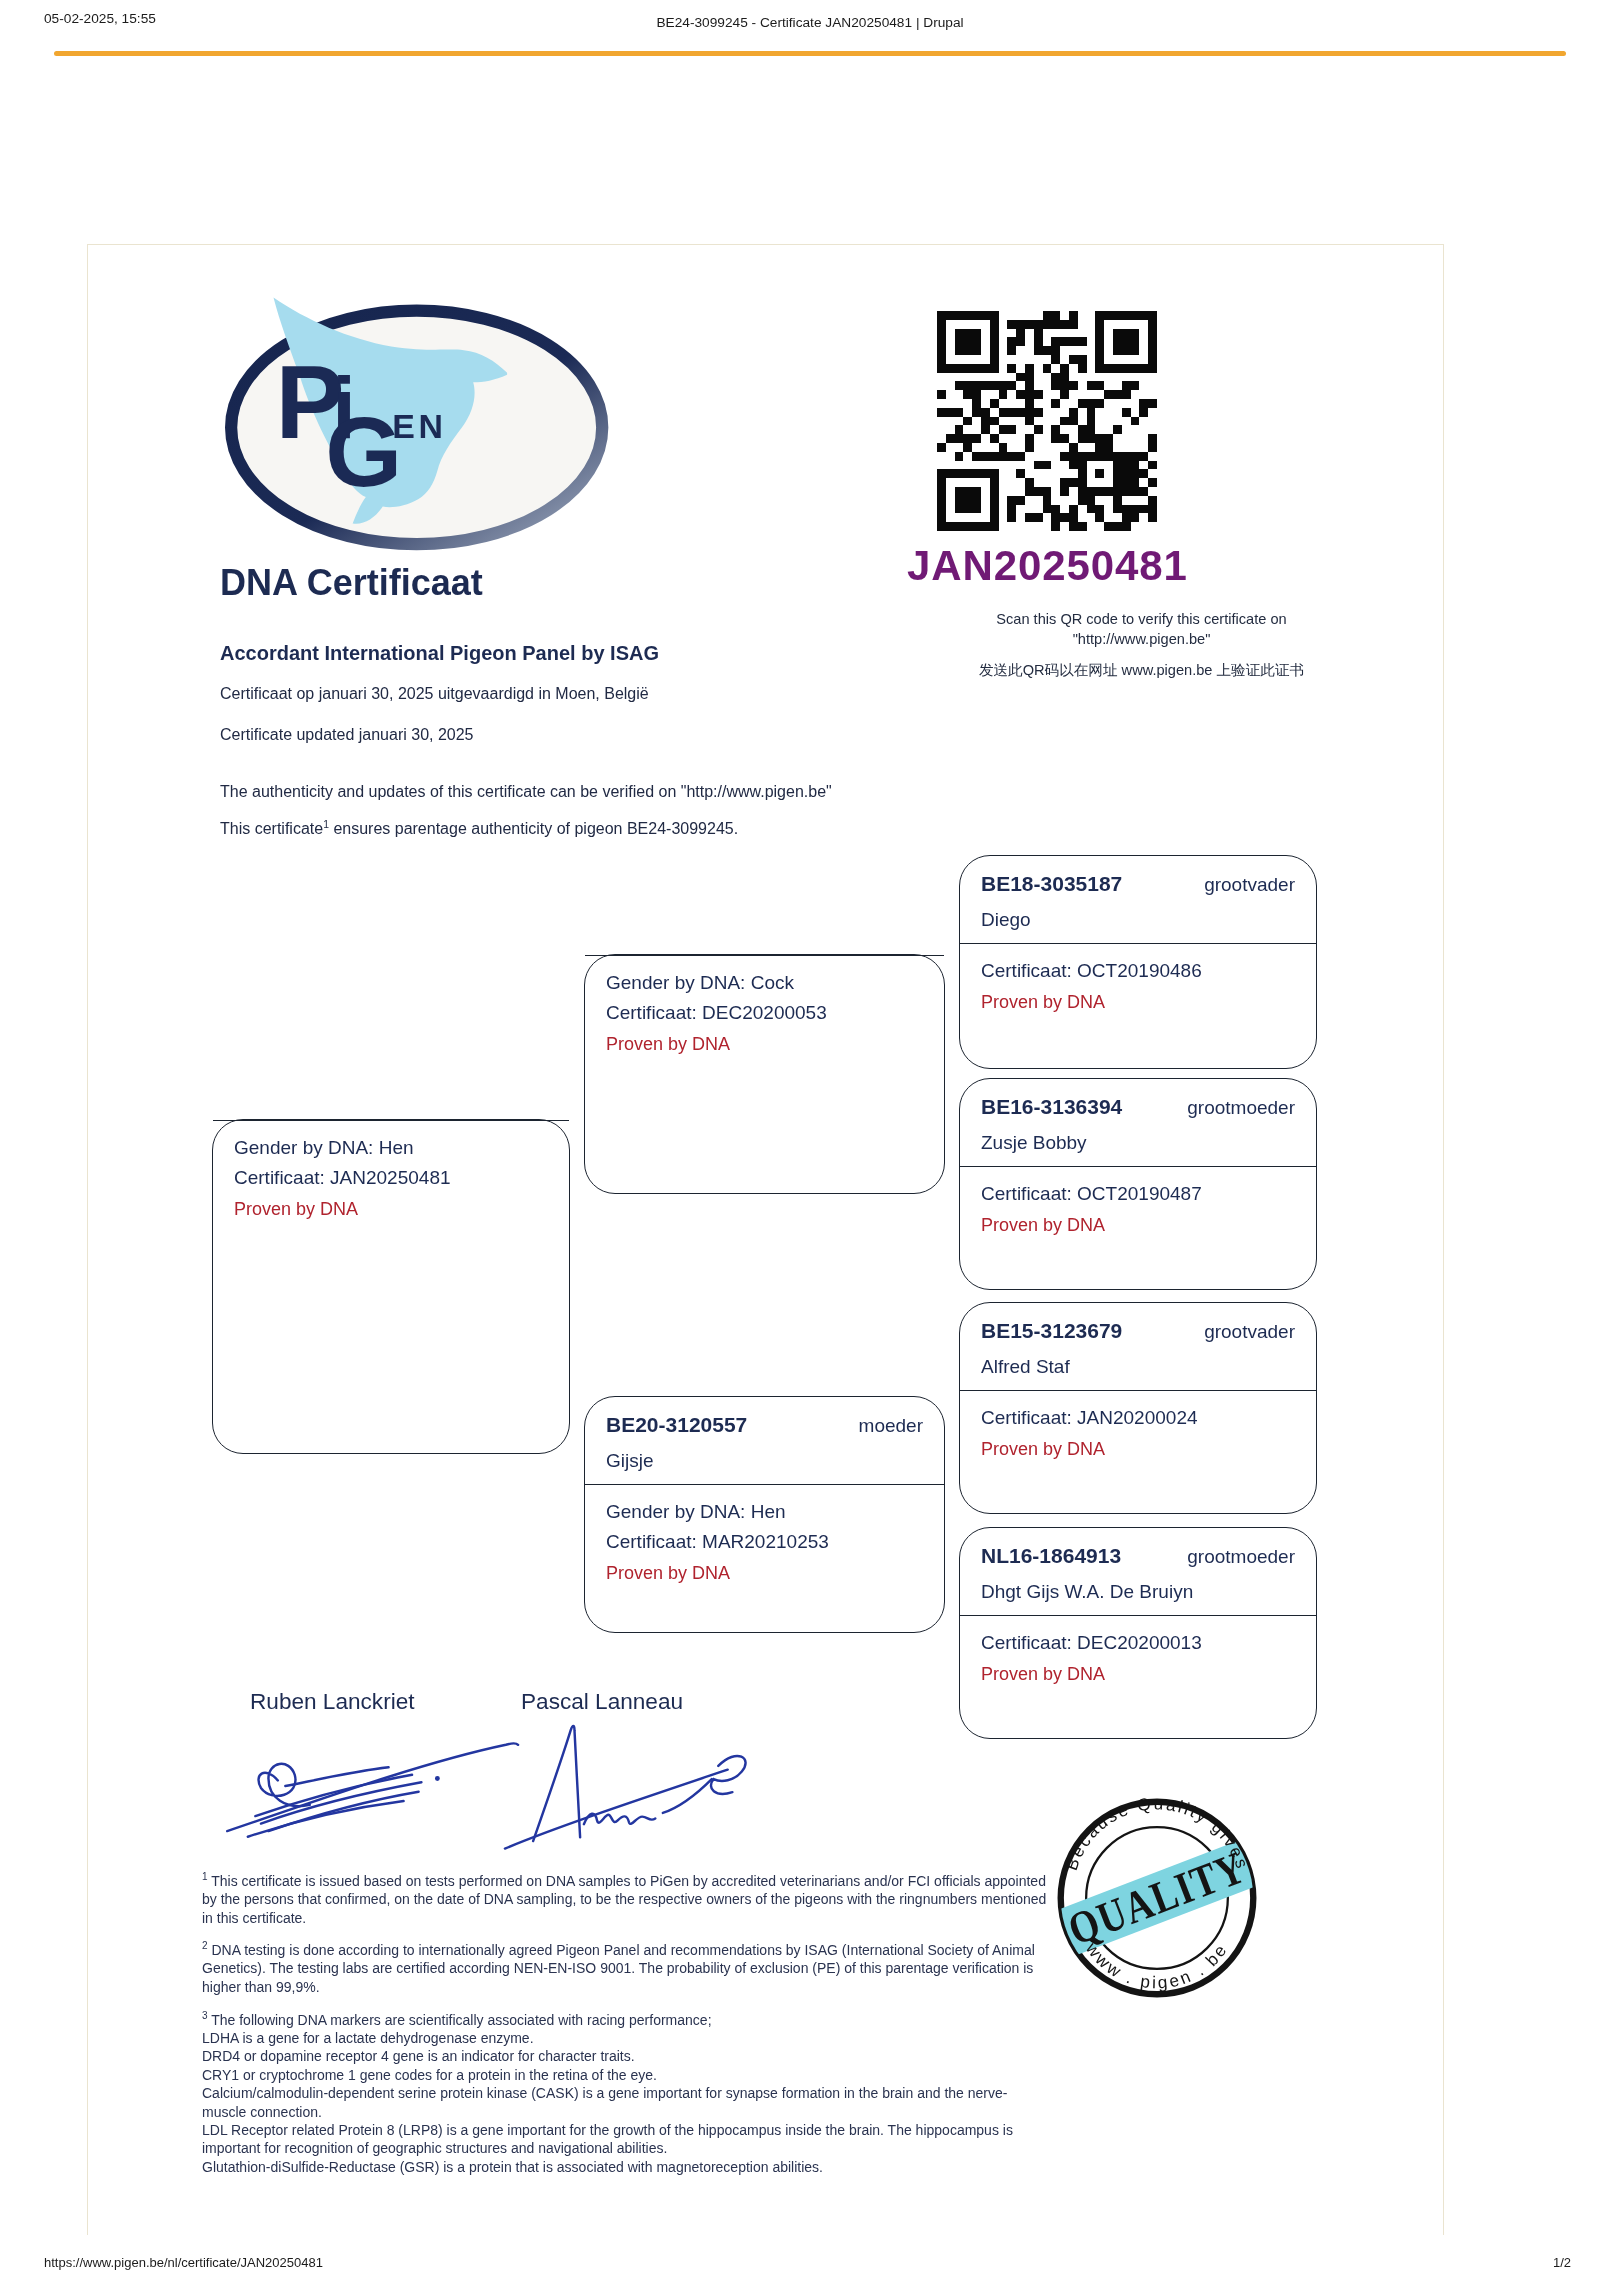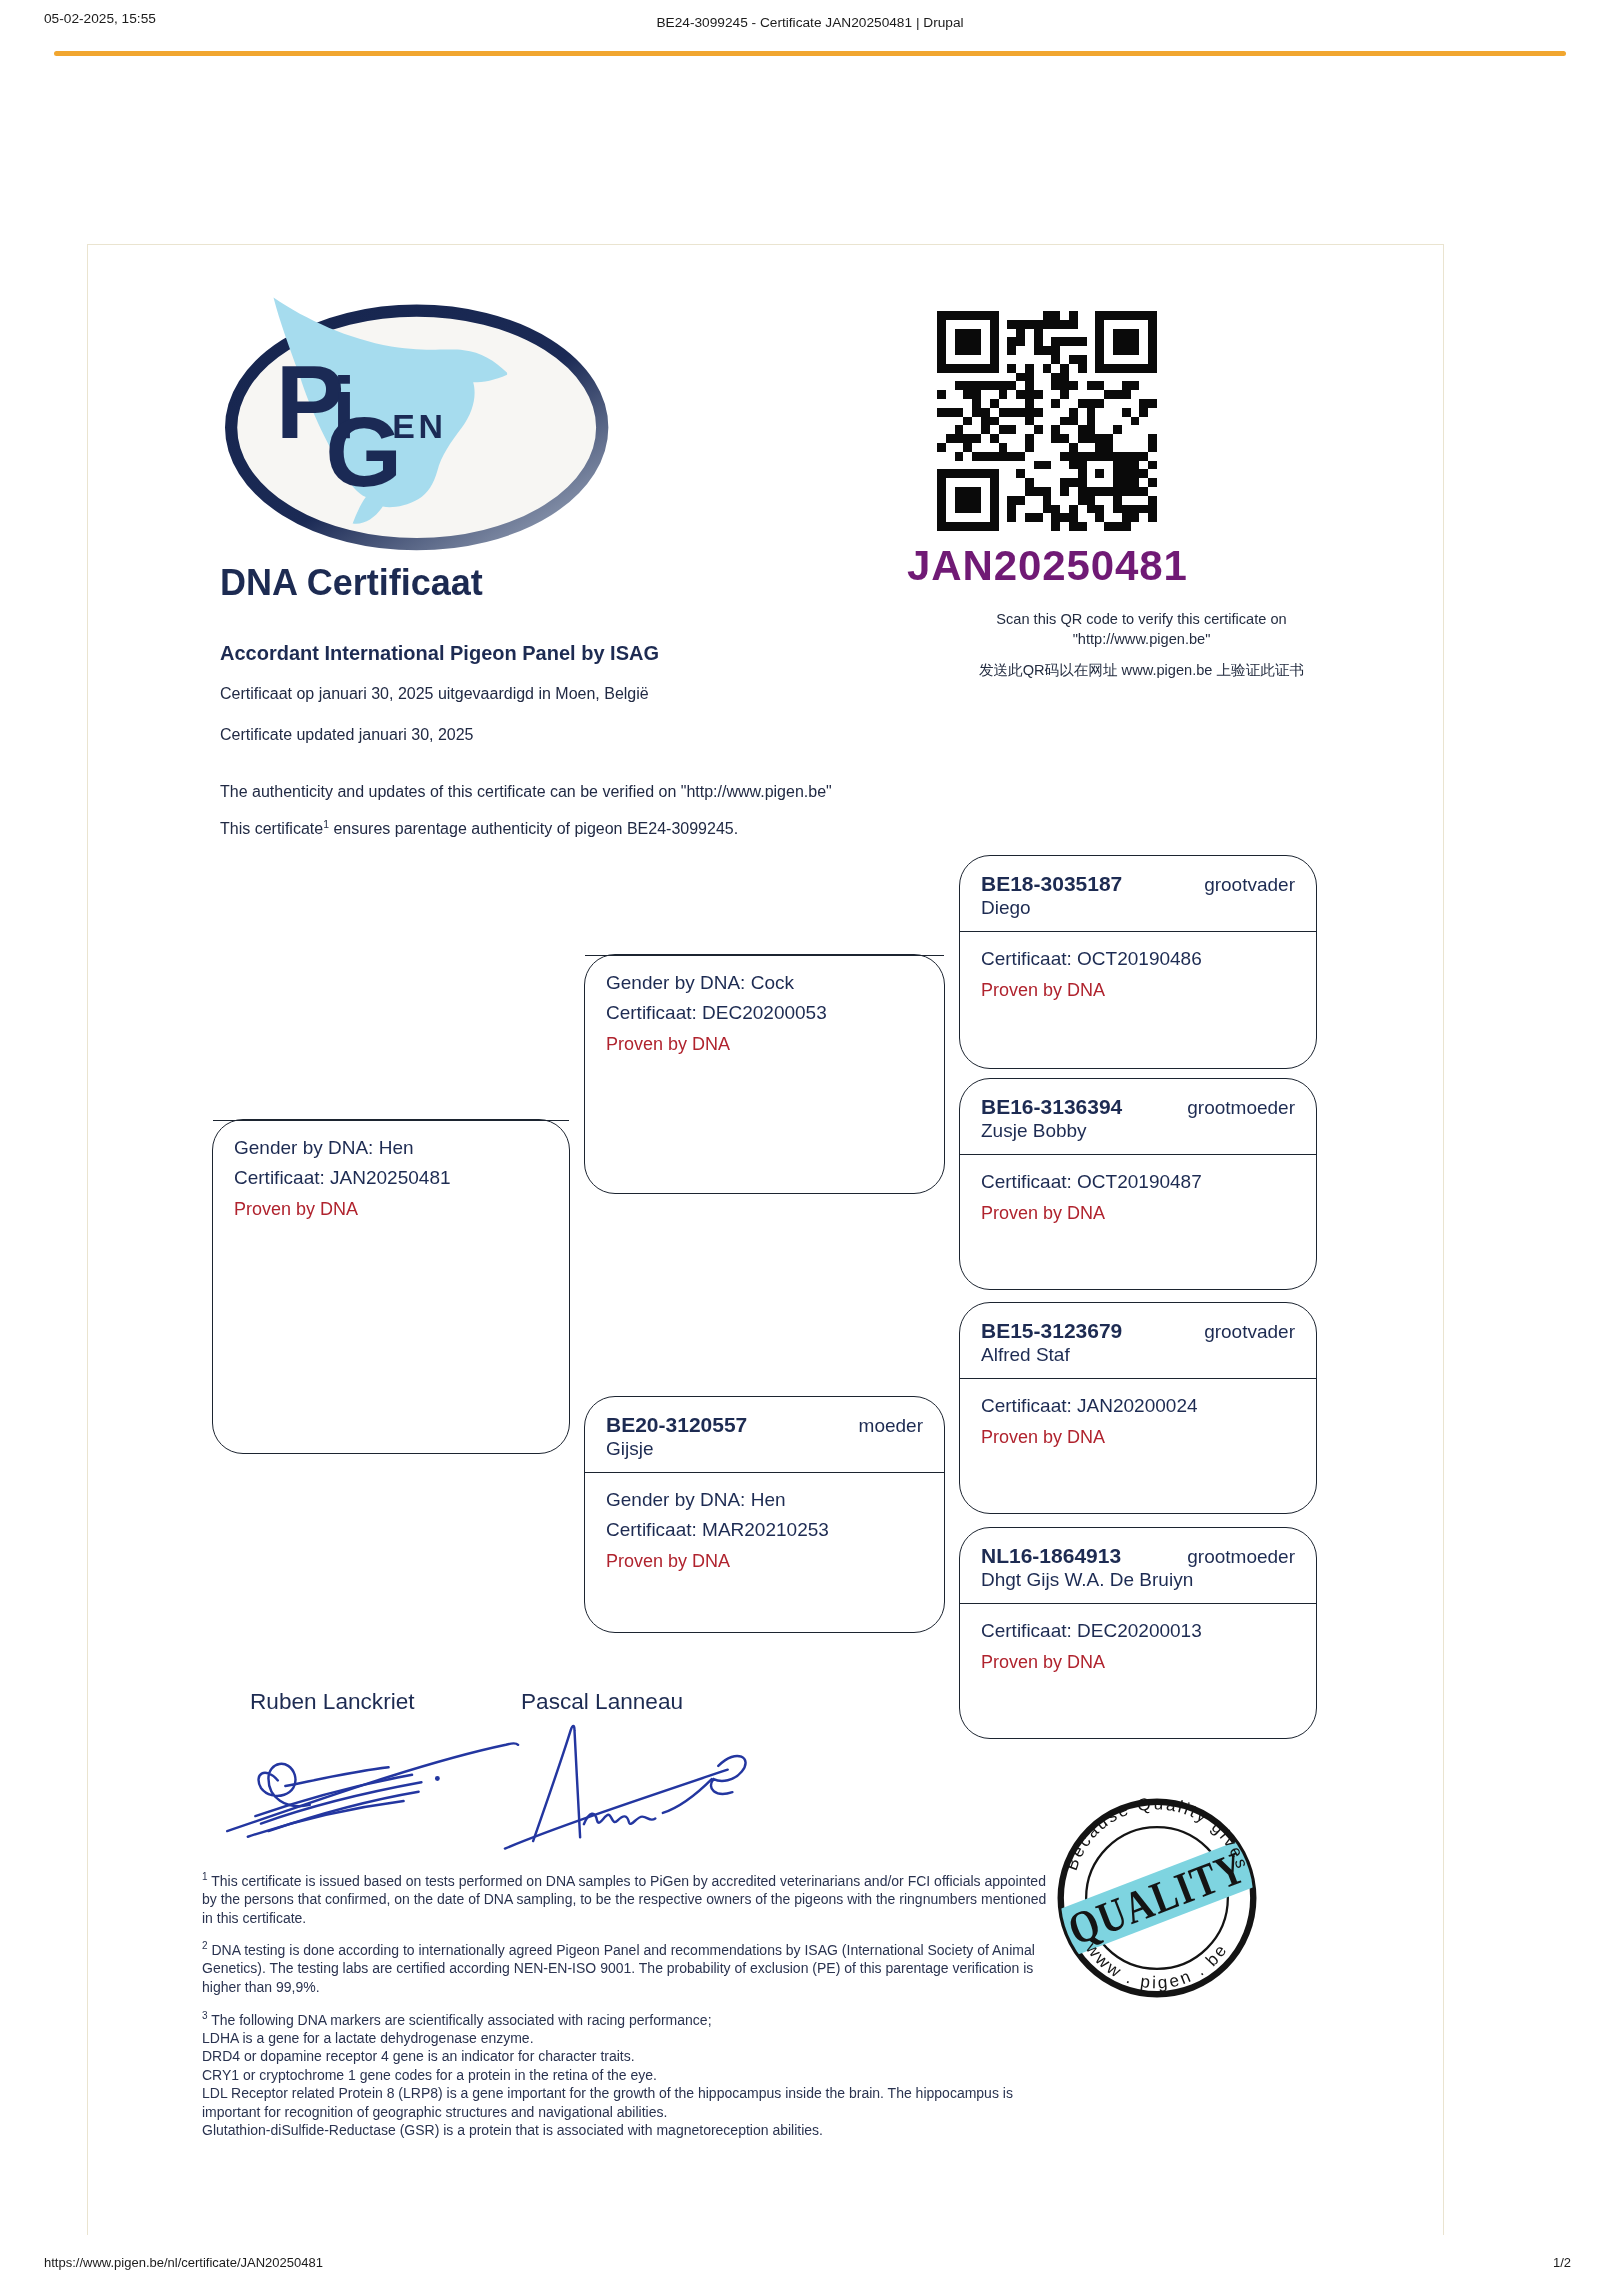--- a/index.html
+++ b/index.html
@@ -32,21 +32,21 @@
   .qr-id{left:895px;top:542px;width:305px;text-align:center;font-size:42px;font-weight:bold;
          color:#701a75;letter-spacing:0.9px;}
   .qr-scan{left:878px;top:610px;width:527px;text-align:center;font-size:14.6px;line-height:1.35;color:#232c40;}
   .qr-scan-inner{width:405px;margin:0 auto;}
   .qr-scan-zh{top:661px;}
 
   
   .pbox{background:#fff;border:1.9px solid #1c2430;border-radius:31px;box-sizing:border-box;color:#1d2b52;}
   .pbox-header{position:relative;padding:16px 21px 11.3px 21px;}
   .pbox-ring{font-size:21px;font-weight:bold;line-height:1.15;}
-  .pbox-name{font-size:19px;margin-top:1px;line-height:1.2;}
+  .pbox-name{font-size:19px;margin-top:13px;line-height:1.2;}
   .pbox-rel{position:absolute;right:21px;top:18px;font-size:19px;font-weight:normal;}
   .pbox-body{border-top:1.9px solid #1c2430;padding:12.2px 21px;font-size:19px;line-height:1.58;}
   .pbox-proven{color:#b0232e;font-size:18px;margin-top:1.9px;}
 
   .box-subject{left:212px;top:1119px;width:358px;height:335px;}
   .box-father{left:584px;top:954px;width:361px;height:240px;}
   .box-mother{left:584px;top:1396px;width:361px;height:237px;}
   .box-gp0{left:959px;top:855px;width:358px;height:214px;}
   .box-gp1{left:959px;top:1078px;width:358px;height:212px;}
   .box-gp2{left:959px;top:1302px;width:358px;height:212px;}
@@ -568,20 +568,21 @@
   <div class="abs footnotes">
     <p><sup>1</sup>
       <span>This certificate is issued based on tests performed on DNA samples to PiGen by accredited veterinarians and/or FCI officials appointed by the persons that confirmed, on the date of DNA sampling, to be the respective owners of the pigeons with the ringnumbers mentioned in this certificate.</span></p>
     <p><sup>2</sup>
       <span>DNA testing is done according to internationally agreed Pigeon Panel and recommendations by ISAG (International Society of Animal Genetics). The testing labs are certified according NEN-EN-ISO 9001. The probability of exclusion (PE) of this parentage verification is higher than 99,9%.</span></p>
     <p style="margin-bottom:0;"><sup>3</sup>
       <span>The following DNA markers are scientifically associated with racing performance;</span></p>
     <div class="fn-line">LDHA is a gene for a lactate dehydrogenase enzyme.</div>
     <div class="fn-line">DRD4 or dopamine receptor 4 gene is an indicator for character traits.</div>
     <div class="fn-line">CRY1 or cryptochrome 1 gene codes for a protein in the retina of the eye.</div>
+    <div class="fn-line">Calcium/calmodulin-dependent serine protein kinase (CASK) is a gene important for synapse formation in the brain and the nerve-muscle connection.</div>
     <div class="fn-line">LDL Receptor related Protein 8 (LRP8) is a gene important for the growth of the hippocampus inside the brain. The hippocampus is important for recognition of geographic structures and navigational abilities.</div>
     <div class="fn-line">Glutathion-diSulfide-Reductase (GSR) is a protein that is associated with magnetoreception abilities.</div>
   </div>
 
   <div class="abs pf-url">https://www.pigen.be/nl/certificate/JAN20250481</div>
   <div class="abs pf-page">1/2</div>
 
 </div>
 
 

